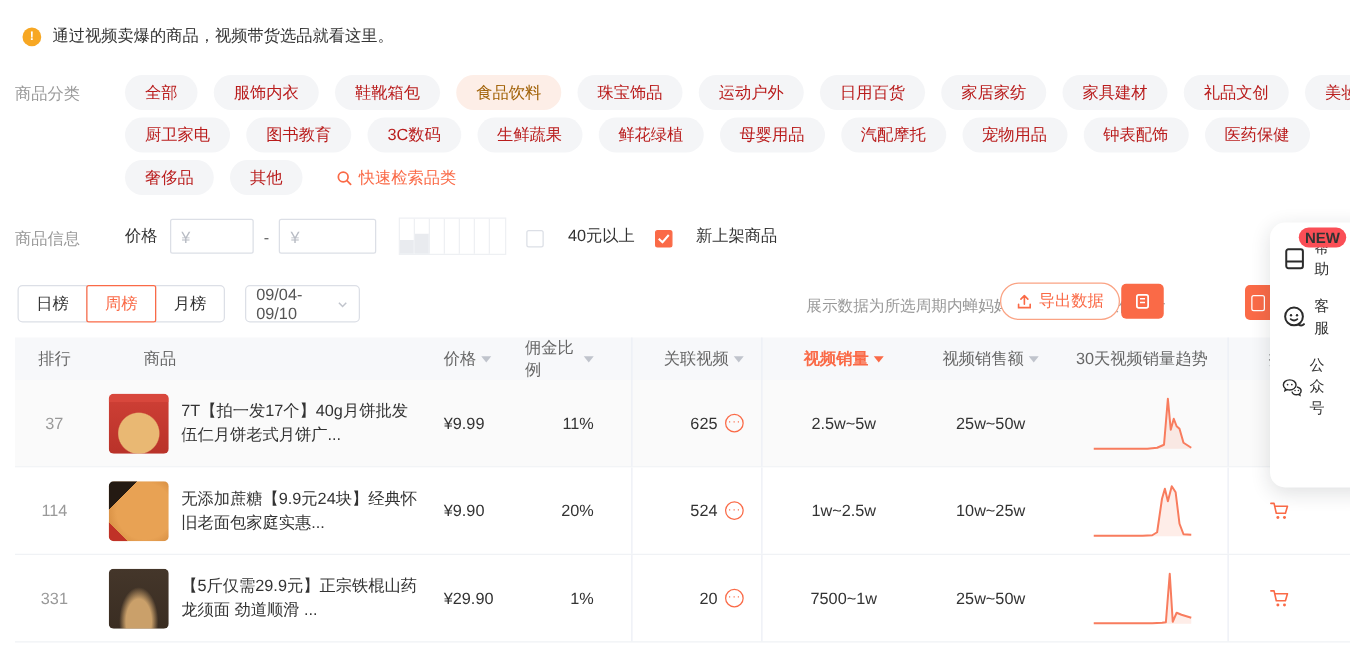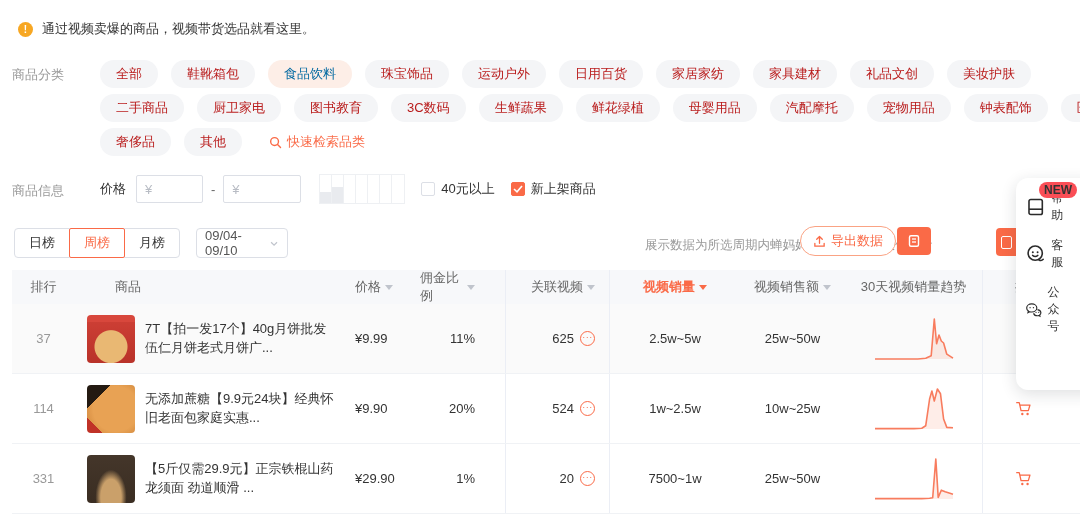--- a/index.html
+++ b/index.html
@@ -9,36 +9,36 @@
   
   .notice { position:absolute; top:20px; left:18px; display:flex; align-items:center; gap:9px; }
   .notice-dot { width:15px; height:15px; border-radius:50%; background:#f7a723; color:#fff;
     font-size:10px; font-weight:bold; display:flex; align-items:center; justify-content:center; }
 
   
   .side-label { position:absolute; left:12px; color:#999; }
   .chip-row { position:absolute; left:100px; right:70px; display:flex; flex-wrap:nowrap; }
   .chip { display:inline-flex; align-items:center; height:28px; padding:0 16px; margin-right:13px;
     border-radius:15px; background:#f4f5f7; color:#b91c1c; cursor:pointer; white-space:nowrap; }
-  .chip-active { background:#fdeee7; color:#0369a1; }
+  .chip-active { background:#fdeee7; color:#a16207; }
   .quick-search { display:inline-flex; align-items:center; gap:5px; height:28px; padding:0 14px;
     color:#fa6a47; cursor:pointer; white-space:nowrap;justify-content:flex-end; }
 
   
   .info-controls { position:absolute; left:100px; top:174px; display:flex; align-items:center; }
   .price-input { width:67px; height:28px; border:1px solid #dcdfe6; border-radius:2px;
     padding:0 8px; font-size:13px; color:#333; outline:none; }
   .price-input::placeholder { color:#b8bcc4; }
   .dash { margin:0 8px; color:#666; }
   .histogram { display:flex; align-items:flex-end; height:30px; margin-left:18px;
     border:1px solid #eef0f3; background:#fff; }
   .hg-cell { width:12px; height:100%; border-right:1px solid #eef0f3; position:relative; }
   .hg-cell:last-child { border-right:none; }
   .hg-bar { position:absolute; bottom:0; left:0; right:0; background:#e9ebef; }
-  .checkbox-wrap { display:flex; align-items:center; gap:6px; margin-left:16px; cursor:pointer; }
+  .checkbox-wrap { display:flex; align-items:flex-end; gap:19px; margin-left:16px; cursor:pointer; }
   .cb { width:14px; height:14px; border:1px solid #dcdfe6; border-radius:2px; background:#fff;
     display:flex; align-items:center; justify-content:center; }
   .cb-on { background:#fa6a47; border-color:#fa6a47; }
 
   
   .tab-group { position:absolute; left:14px; top:228px; display:flex; }
   .tab { width:56px; height:30px; border:1px solid #dcdfe6; background:#fff; display:flex;
     align-items:center; justify-content:center; cursor:pointer; margin-left:-1px; color:#333; }
   .tab:first-child { border-radius:4px 0 0 4px; margin-left:0; }
   .tab:last-child { border-radius:0 4px 4px 0; }
@@ -113,32 +113,32 @@
 <body>
 
 <div class="notice">
   <div class="notice-dot">!</div>
   <span>通过视频卖爆的商品，视频带货选品就看这里。</span>
 </div>
 
 <div class="side-label" style="top:66px;">商品分类</div>
 <div class="chip-row" style="top:60px;">
     <span class="chip">全部</span>
+    <span class="chip">服饰内衣</span>
     <span class="chip">鞋靴箱包</span>
     <span class="chip chip-active">食品饮料</span>
     <span class="chip">珠宝饰品</span>
     <span class="chip">运动户外</span>
     <span class="chip">日用百货</span>
     <span class="chip">家居家纺</span>
     <span class="chip">家具建材</span>
     <span class="chip">礼品文创</span>
     <span class="chip">美妆护肤</span>
   </div>
 <div class="chip-row" style="top:94px;">
-    <span class="chip">二手商品</span>
     <span class="chip">厨卫家电</span>
     <span class="chip">图书教育</span>
     <span class="chip">3C数码</span>
     <span class="chip">生鲜蔬果</span>
     <span class="chip">鲜花绿植</span>
     <span class="chip">母婴用品</span>
     <span class="chip">汽配摩托</span>
     <span class="chip">宠物用品</span>
     <span class="chip">钟表配饰</span>
     <span class="chip">医药保健</span>

